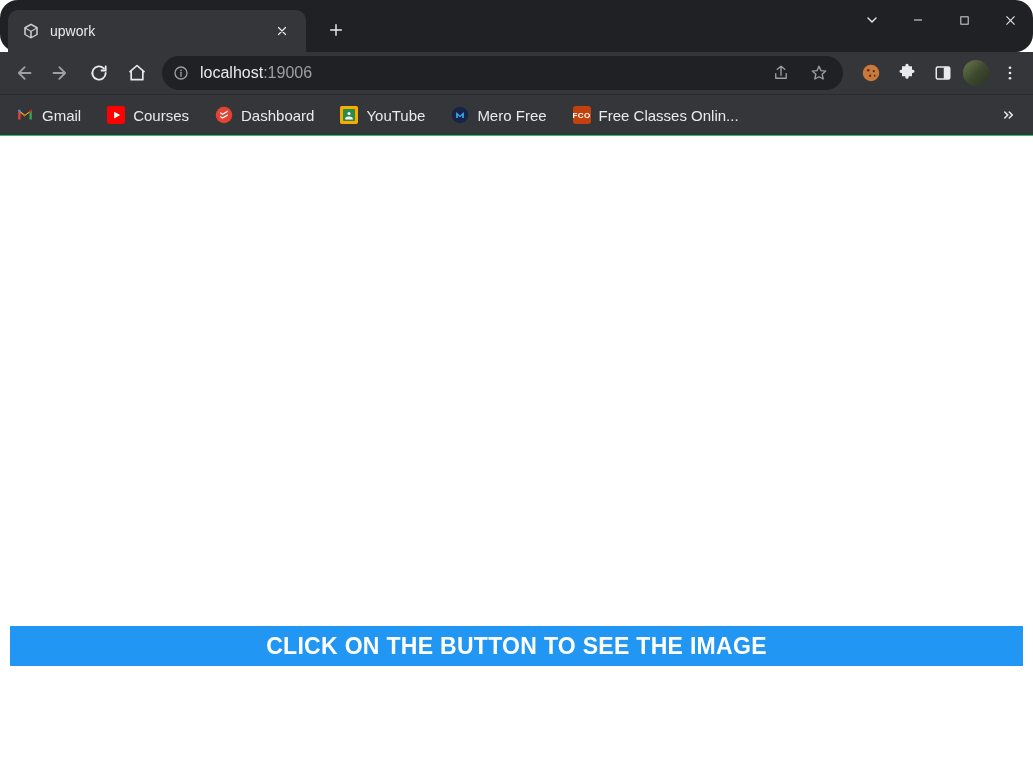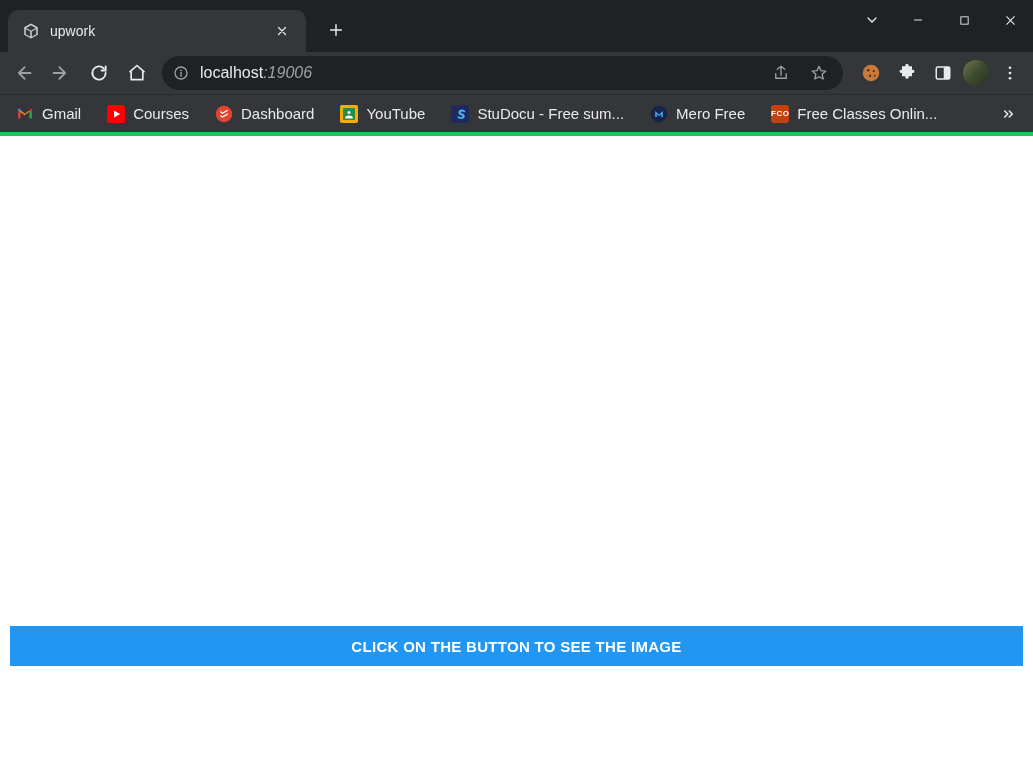--- a/index.html
+++ b/index.html
@@ -5,20 +5,21 @@
   * { box-sizing: border-box; margin: 0; padding: 0; }
   html, body { width: 1033px; height: 777px; font-family: "Segoe UI", Arial, sans-serif; background: #ffffff; overflow: hidden; }
 
   
   .titlebar {
     height: 52px;
     background: #202124;
     display: flex;
     align-items: flex-end;
     user-select: none;
+    border-radius: 18px;
   }
   .tab {
     display: flex;
     align-items: center;
     gap: 10px;
     padding: 0 14px;
     margin-left: 8px;
     height: 42px;
     width: 298px;
     background: #35363a;
@@ -89,21 +90,21 @@
     padding: 0 10px;
     gap: 10px;
   }
   .omni-info {
     width: 18px; height: 18px;
     display:flex; align-items:center; justify-content:center;
     color: #9aa0a6; cursor:pointer;
   }
   .url { font-size: 16px; }
   .url-host { color: #e8eaed; text-align: right; }
-  .url-port { color: #9aa0a6; font-style: italic; }
+  .url-port { color: #9aa0a6; }
   .omni-spacer { flex: 1; }
   .omni-btn {
     width: 28px; height: 28px;
     display:flex; align-items:center; justify-content:center;
     color: #9aa0a6; cursor:pointer;
   }
 
   .ext-area { display: flex; align-items: center; gap: 4px; margin-left: 4px; }
   .ext-btn {
     width: 32px; height: 32px;
@@ -123,21 +124,21 @@
 
   
   .bookmarks {
     height: 42px;
     background: #35363a;
     border-top: 1px solid #2a2b2e;
     display: flex;
     align-items: center;
     gap: 14px;
     padding: 0 10px;
-    border-bottom: 4px solid #22c55e;
+    border-bottom: 1px solid #22c55e;
   }
   .bookmark {
     display:flex; align-items:center; gap:8px;
     color:#e8eaed; font-size: 15px; cursor:pointer;
     padding: 4px 6px; border-radius:4px;
   }
   .bm-icon { width:18px; height:18px; display:flex; align-items:center; justify-content:center; border-radius:3px; }
   .bm-overflow { margin-left:auto; width:32px; height:32px; display:flex; align-items:center; justify-content:center; color:#e8eaed; cursor:pointer; }
 
   
@@ -154,21 +155,21 @@
     background: #ffffff;
     position: relative;
     padding: 0 10px;
   }
   .spacer-top { height: 490px; }
   .big-button {
     width: 100%;
     height: 40px;
     background: #2196f3;
     color: #ffffff;
-    font-size: 15px;
+    font-size: 23px;
     font-weight: 700;
     letter-spacing: 0.3px;
     border: none;
     display: flex;
     align-items: center;
     justify-content: center;
     cursor: pointer;
     font-family: "Segoe UI", Arial, sans-serif;
   }
 
@@ -339,29 +340,20 @@
       <svg width="18" height="18" viewBox="0 0 24 24">
           <rect width="24" height="24" rx="3" fill="#f6ad00"></rect>
           <rect x="4" y="4" width="16" height="16" rx="1" fill="#2a8c4a"></rect>
           <circle cx="12" cy="10" r="2" fill="#fff"></circle>
           <path fill="#fff" d="M7 17c0-2 2-3 5-3s5 1 5 3v1H7z"></path>
         </svg>
     </span>
     <span>YouTube</span>
   </div>
 
-  <div class="bookmark">
-    <span class="bm-icon studocu-ico">
-      <svg width="18" height="18" viewBox="0 0 24 24">
-          <rect width="24" height="24" rx="4" fill="#1f2a5a"></rect>
-          <path fill="#46b3ff" d="M15 6c-3 0-5 1.5-5 4 0 2 1.3 3 3.5 3.5 1.3.3 1.8.7 1.8 1.4 0 .8-.8 1.3-2 1.3-1.3 0-2.4-.6-3-1.7l-2 1.2c.9 1.9 2.8 3 5 3 3 0 5-1.5 5-4 0-2-1.3-3-3.5-3.5-1.3-.3-1.8-.7-1.8-1.4 0-.8.8-1.3 2-1.3 1 0 2 .5 2.6 1.4l2-1.2C17.7 7 16.5 6 15 6z"></path>
-        </svg>
-    </span>
-    <span>StuDocu - Free sum...</span>
-  </div>
 
   <div class="bookmark">
     <span class="bm-icon">
       <svg width="18" height="18" viewBox="0 0 24 24">
           <circle cx="12" cy="12" r="11" fill="#162447"></circle>
           <path fill="#46b3ff" d="M7 16V8l5 5 5-5v8h-2v-4l-3 3-3-3v4z"></path>
         </svg>
     </span>
     <span>Mero Free</span>
   </div>

